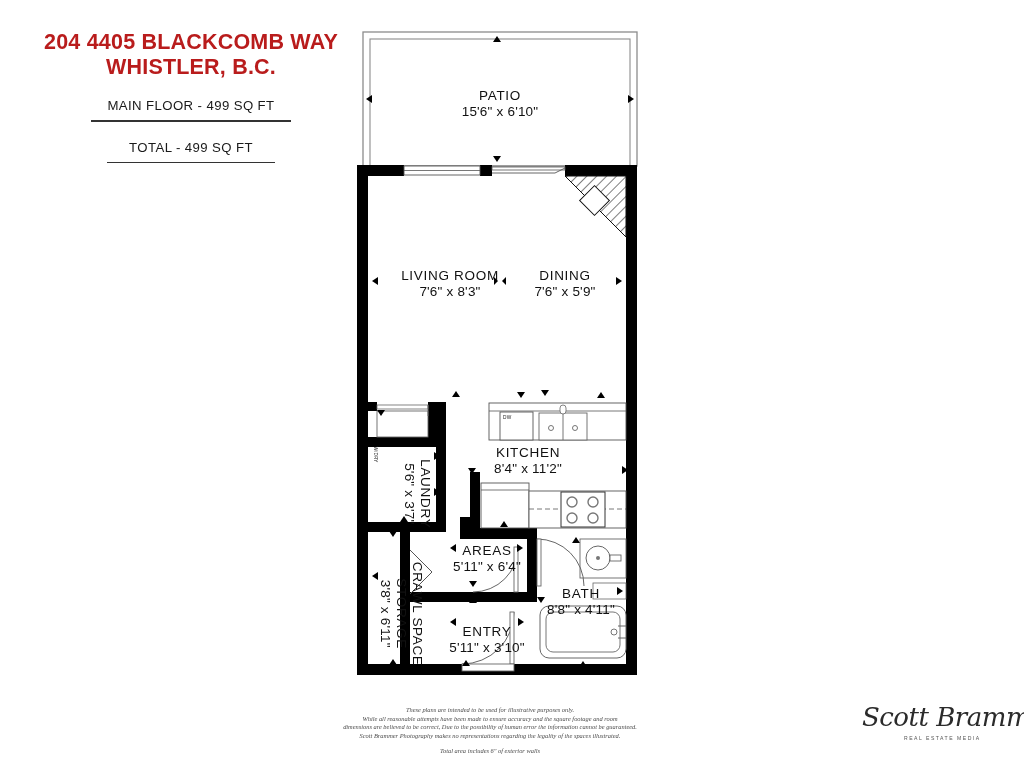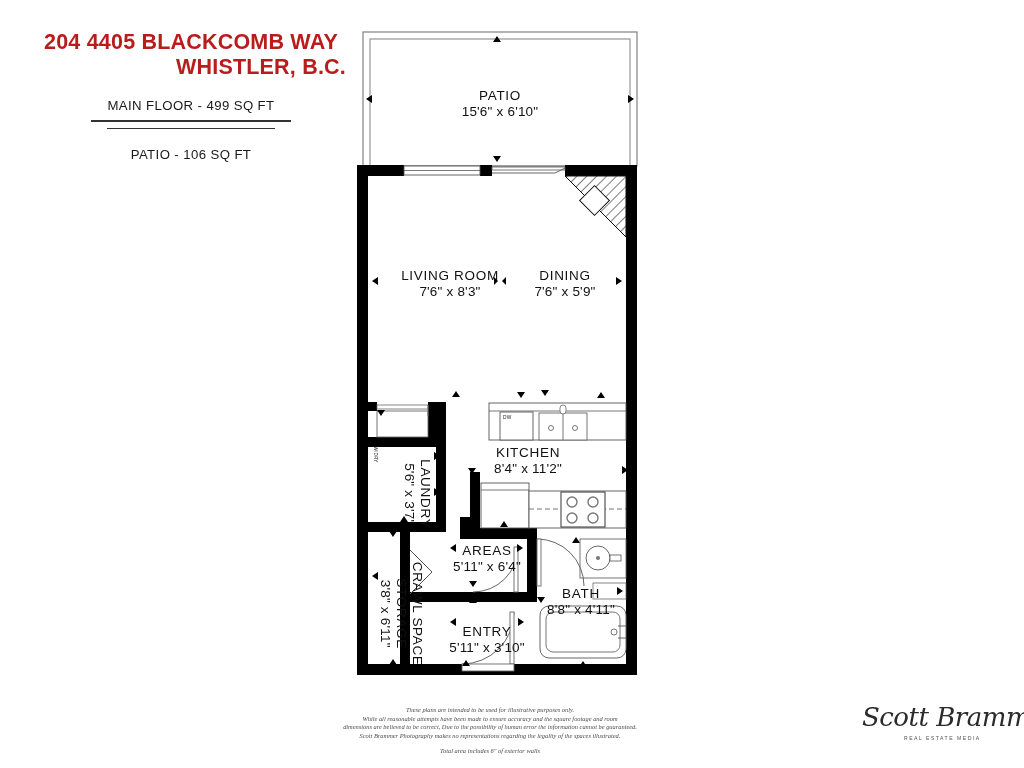--- a/index.html
+++ b/index.html
@@ -25,21 +25,21 @@
     text-align: center;
   }
   .addr-line {
     font-weight: bold;
     font-size: 21.5px;
     letter-spacing: 0.2px;
     line-height: 25px;
     white-space: nowrap;
     color: #b91c1c;
   }
-  .addr-line.l2 { font-size: 21.5px; text-align: right; }
+  .addr-line.l2 { font-size: 21.5px; }
 
   .stat-row {
     font-size: 13.2px;
     letter-spacing: 0.4px;
     line-height: 16px;
     color: #1a1a1a;
     margin-top: 18px;
   }
   .rule {
     height: 1.6px;
@@ -146,24 +146,24 @@
 </head>
 <body>
 
 <div id="title-block">
   <div class="addr-line">204 4405 BLACKCOMB WAY</div>
   <div class="addr-line l2">WHISTLER, B.C.</div>
 
   <div class="stat-row">MAIN FLOOR - 499 SQ FT</div>
   <div class="rule w1"></div>
 
+  <div class="stat-row">TOTAL - 499 SQ FT</div>
 
   <div class="rule w2"></div>
 
-  <div class="stat-row">PATIO - 106 SQ FT</div>
 </div>
 
 <div id="plan">
 <svg width="1024" height="768" viewBox="0 0 1024 768" xmlns="http://www.w3.org/2000/svg">
   <defs>
     <pattern id="diagHatch" width="7" height="7" patternTransform="rotate(45)" patternUnits="userSpaceOnUse">
       <line x1="0" y1="0" x2="0" y2="7" stroke="#111" stroke-width="1.1"></line>
     </pattern>
     <marker id="arrL" markerWidth="7" markerHeight="7" refX="6" refY="3.5" orient="auto">
       <path d="M6,0 L6,7 L0,3.5 z" fill="#000"></path>

